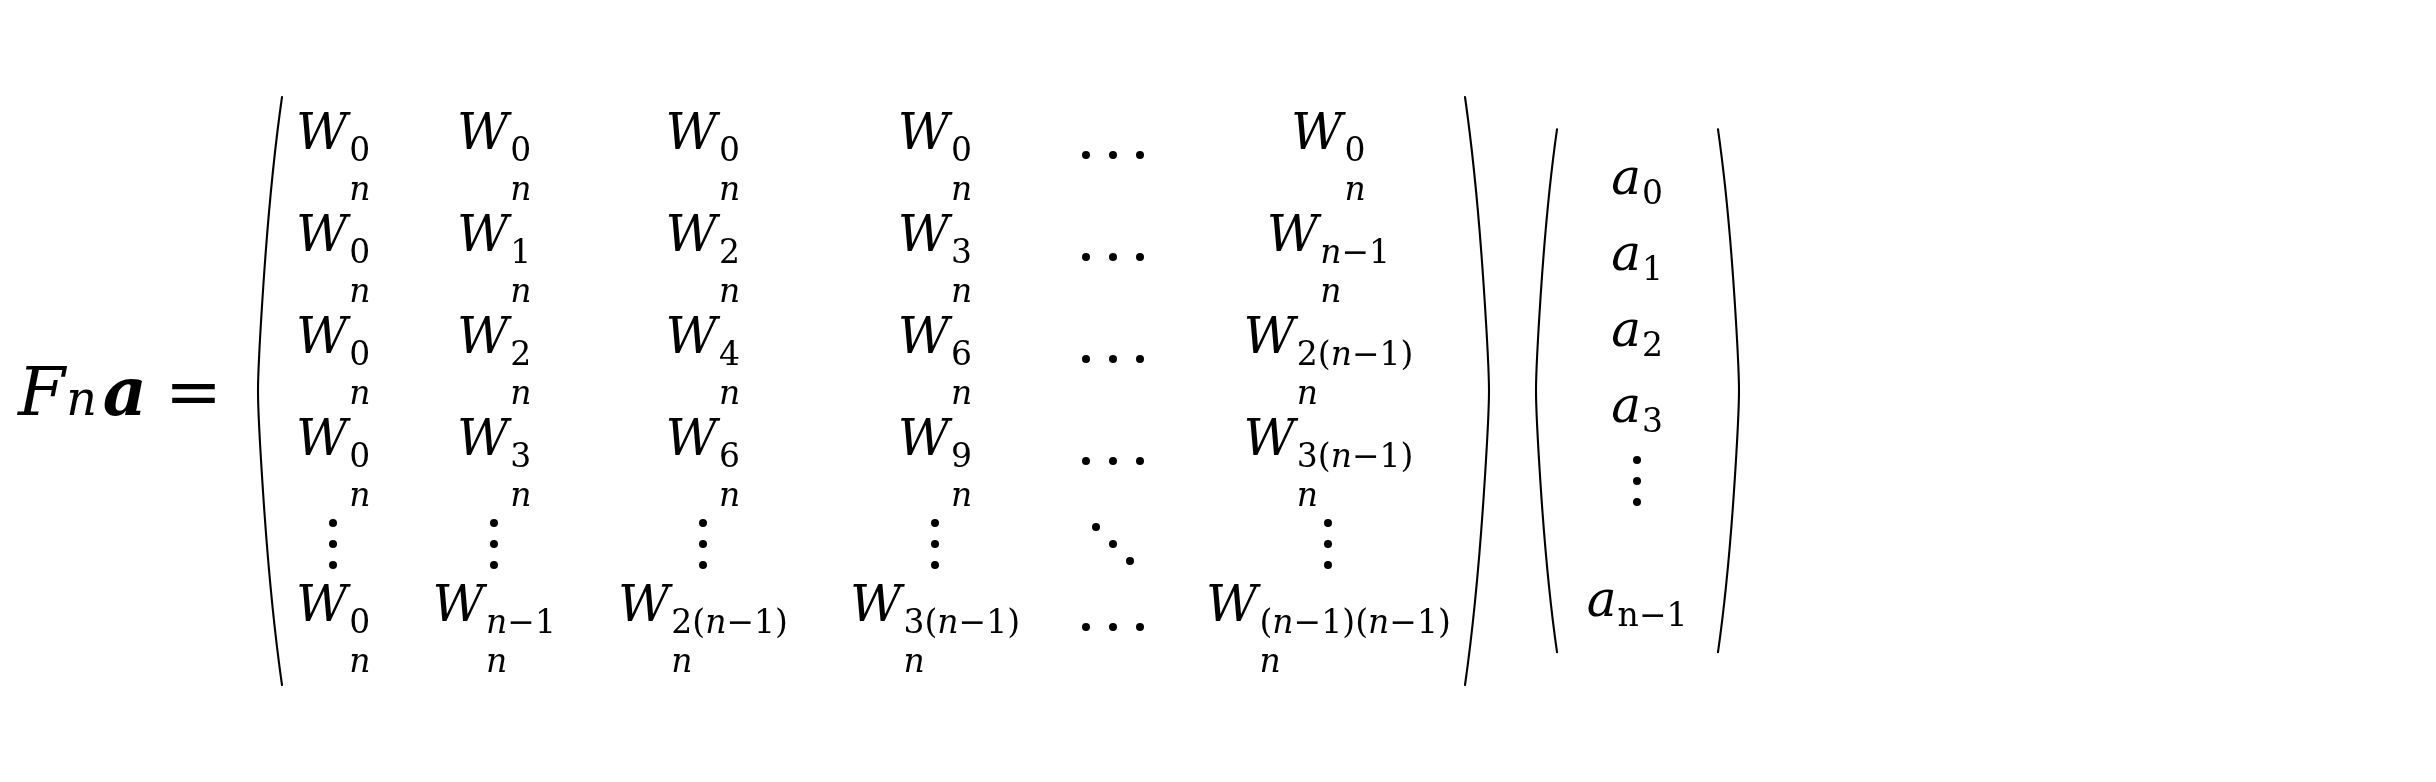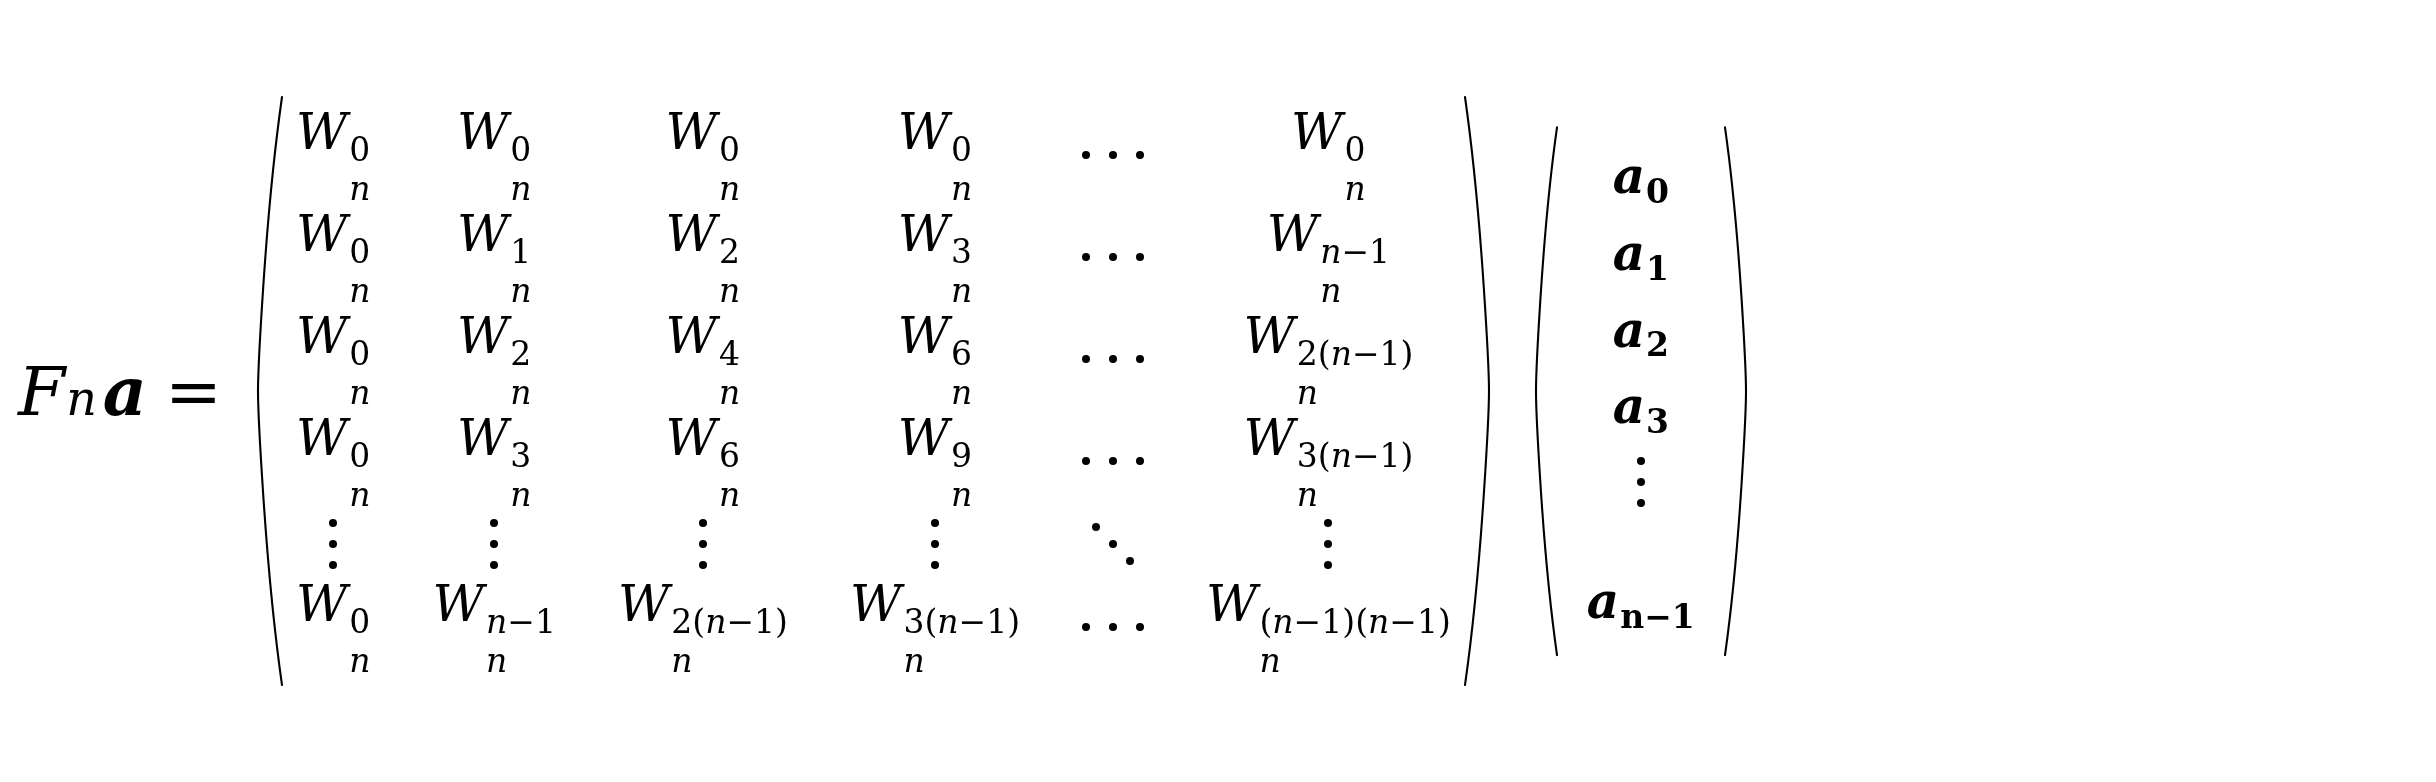--- a/index.html
+++ b/index.html
@@ -109,21 +109,20 @@
     padding: 16px 10px 16px 10px;
   }
 
   .vector-body {
     display: grid;
     grid-template-columns: auto;
     row-gap: 12px;
     align-items: center;
     justify-items: center;
     padding: 24px 26px 24px 26px;
-    font-weight: bold;
   }
 
   .cell {
     font-size: 50px;
     line-height: 1.02;
     white-space: nowrap;
     display: inline-block;
     text-align: center;
   }
 

